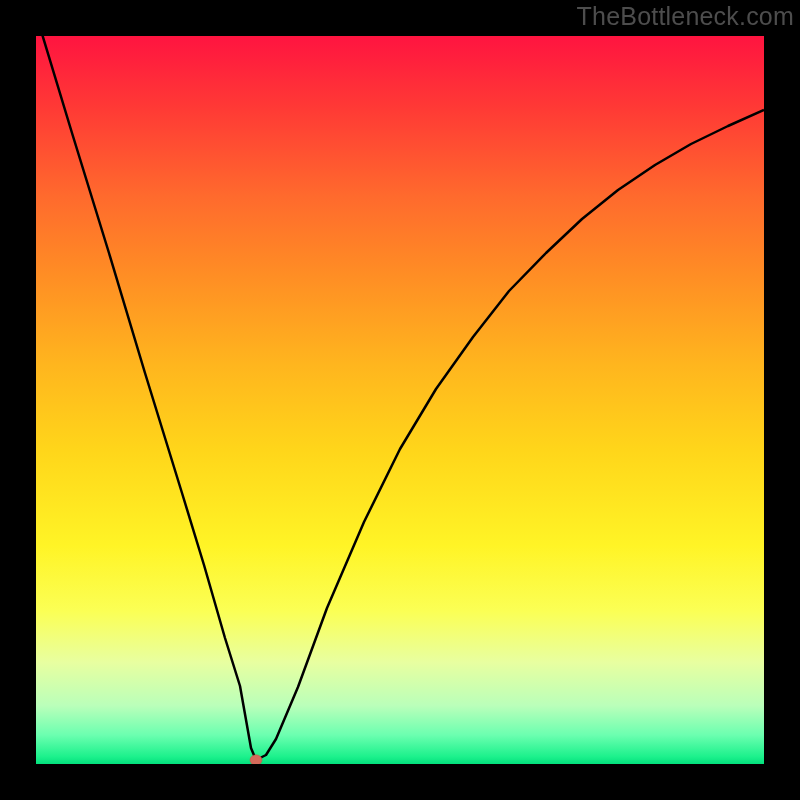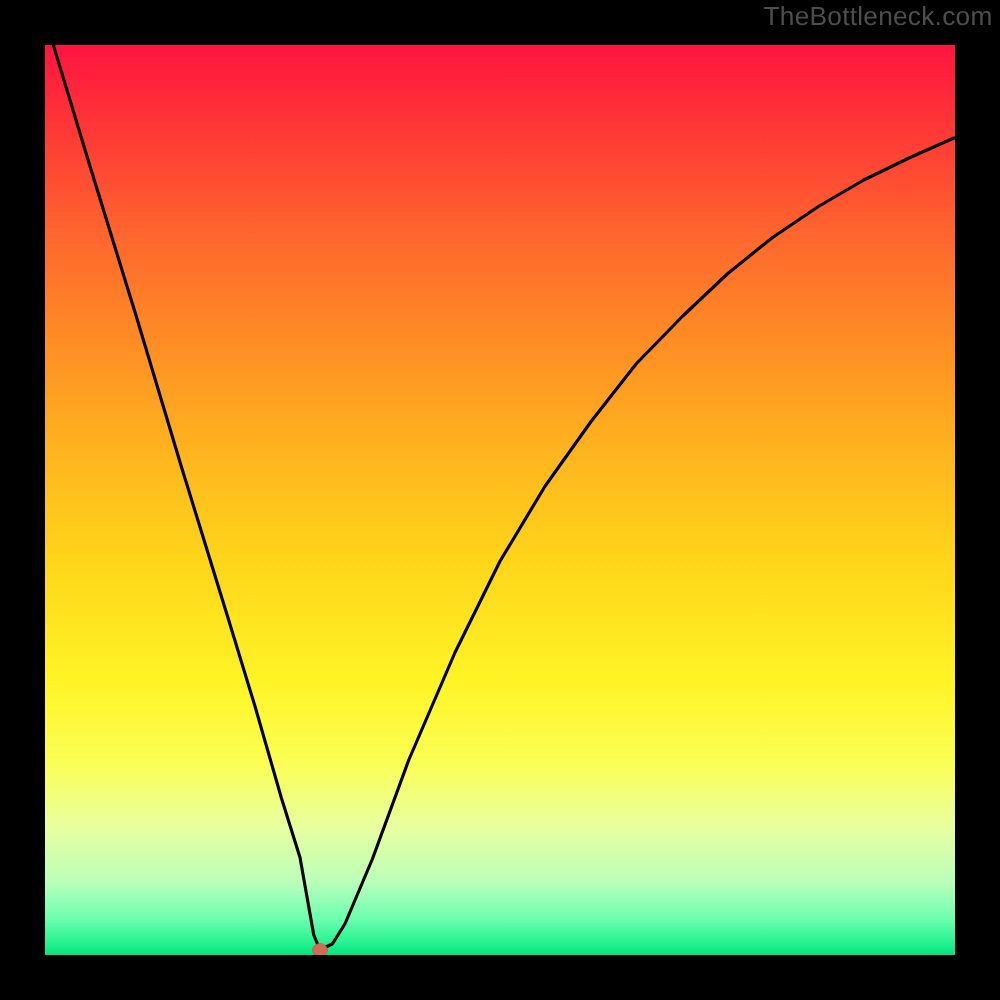--- a/index.html
+++ b/index.html
@@ -37,21 +37,21 @@
       #6cffb0 96%,
       #1cf18c 99%,
       #03e07d 100%
     );
   }
   .watermark {
     position: absolute;
     top: 2px;
     right: 6px;
     color: #4d4d4d;
-    font-size: 21px;
+    font-size: 25px;
     font-weight: 500;
     letter-spacing: 0.2px;
     user-select: none;
   }
   svg.curve {
     position: absolute;
     inset: 0;
     width: 728px;
     height: 728px;
   }

